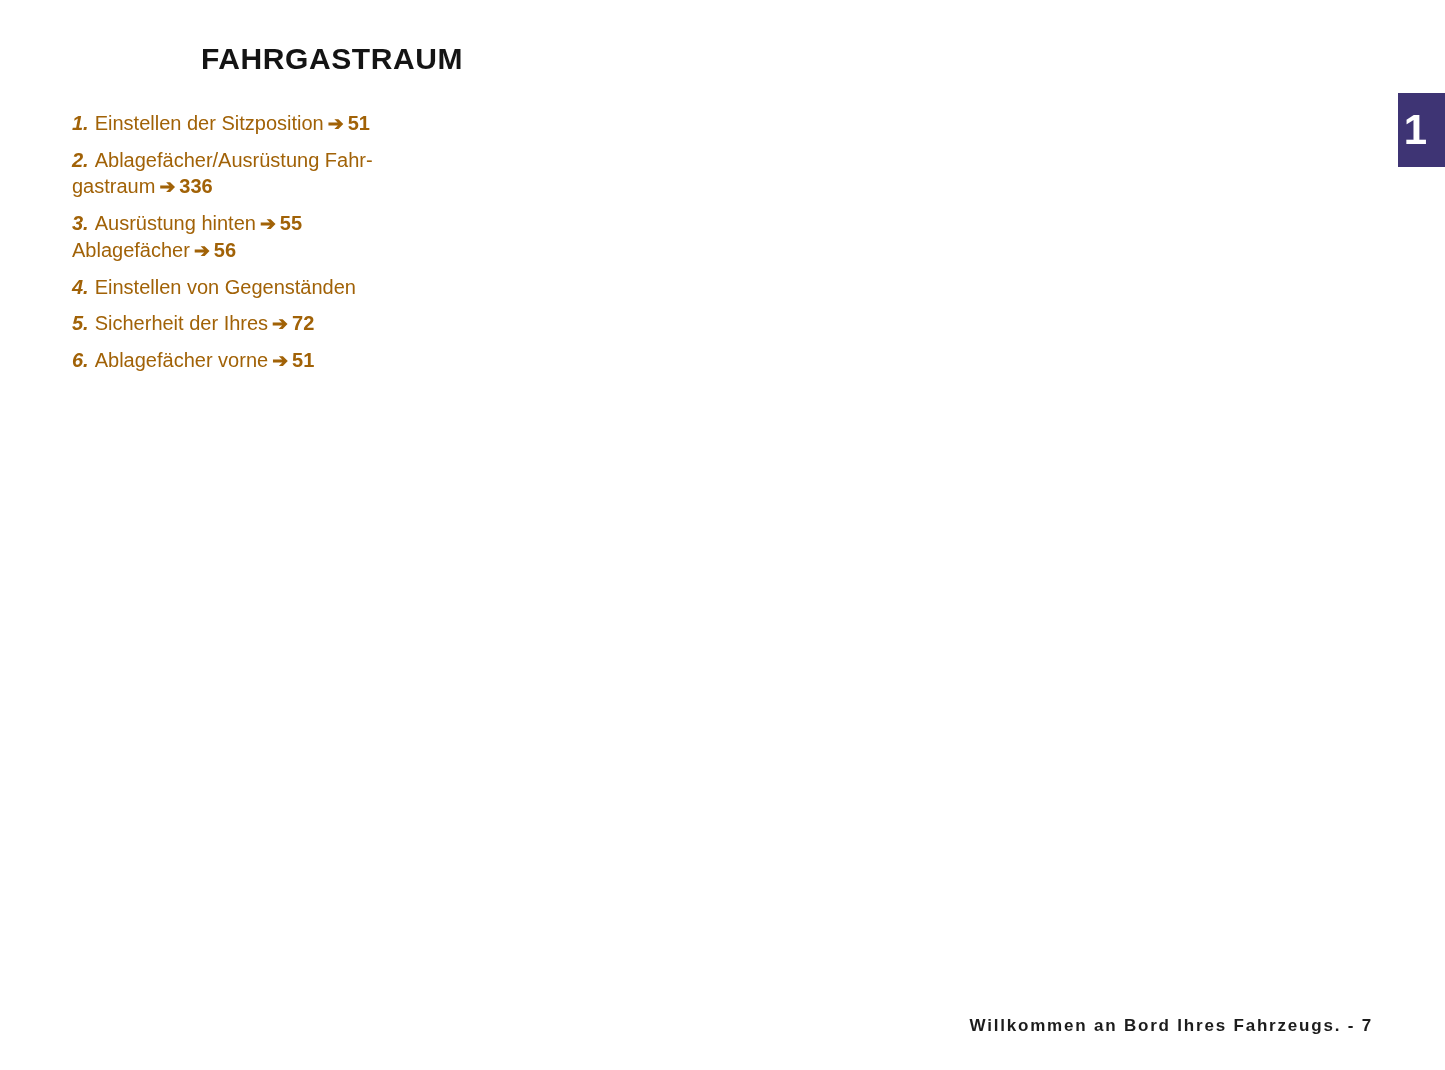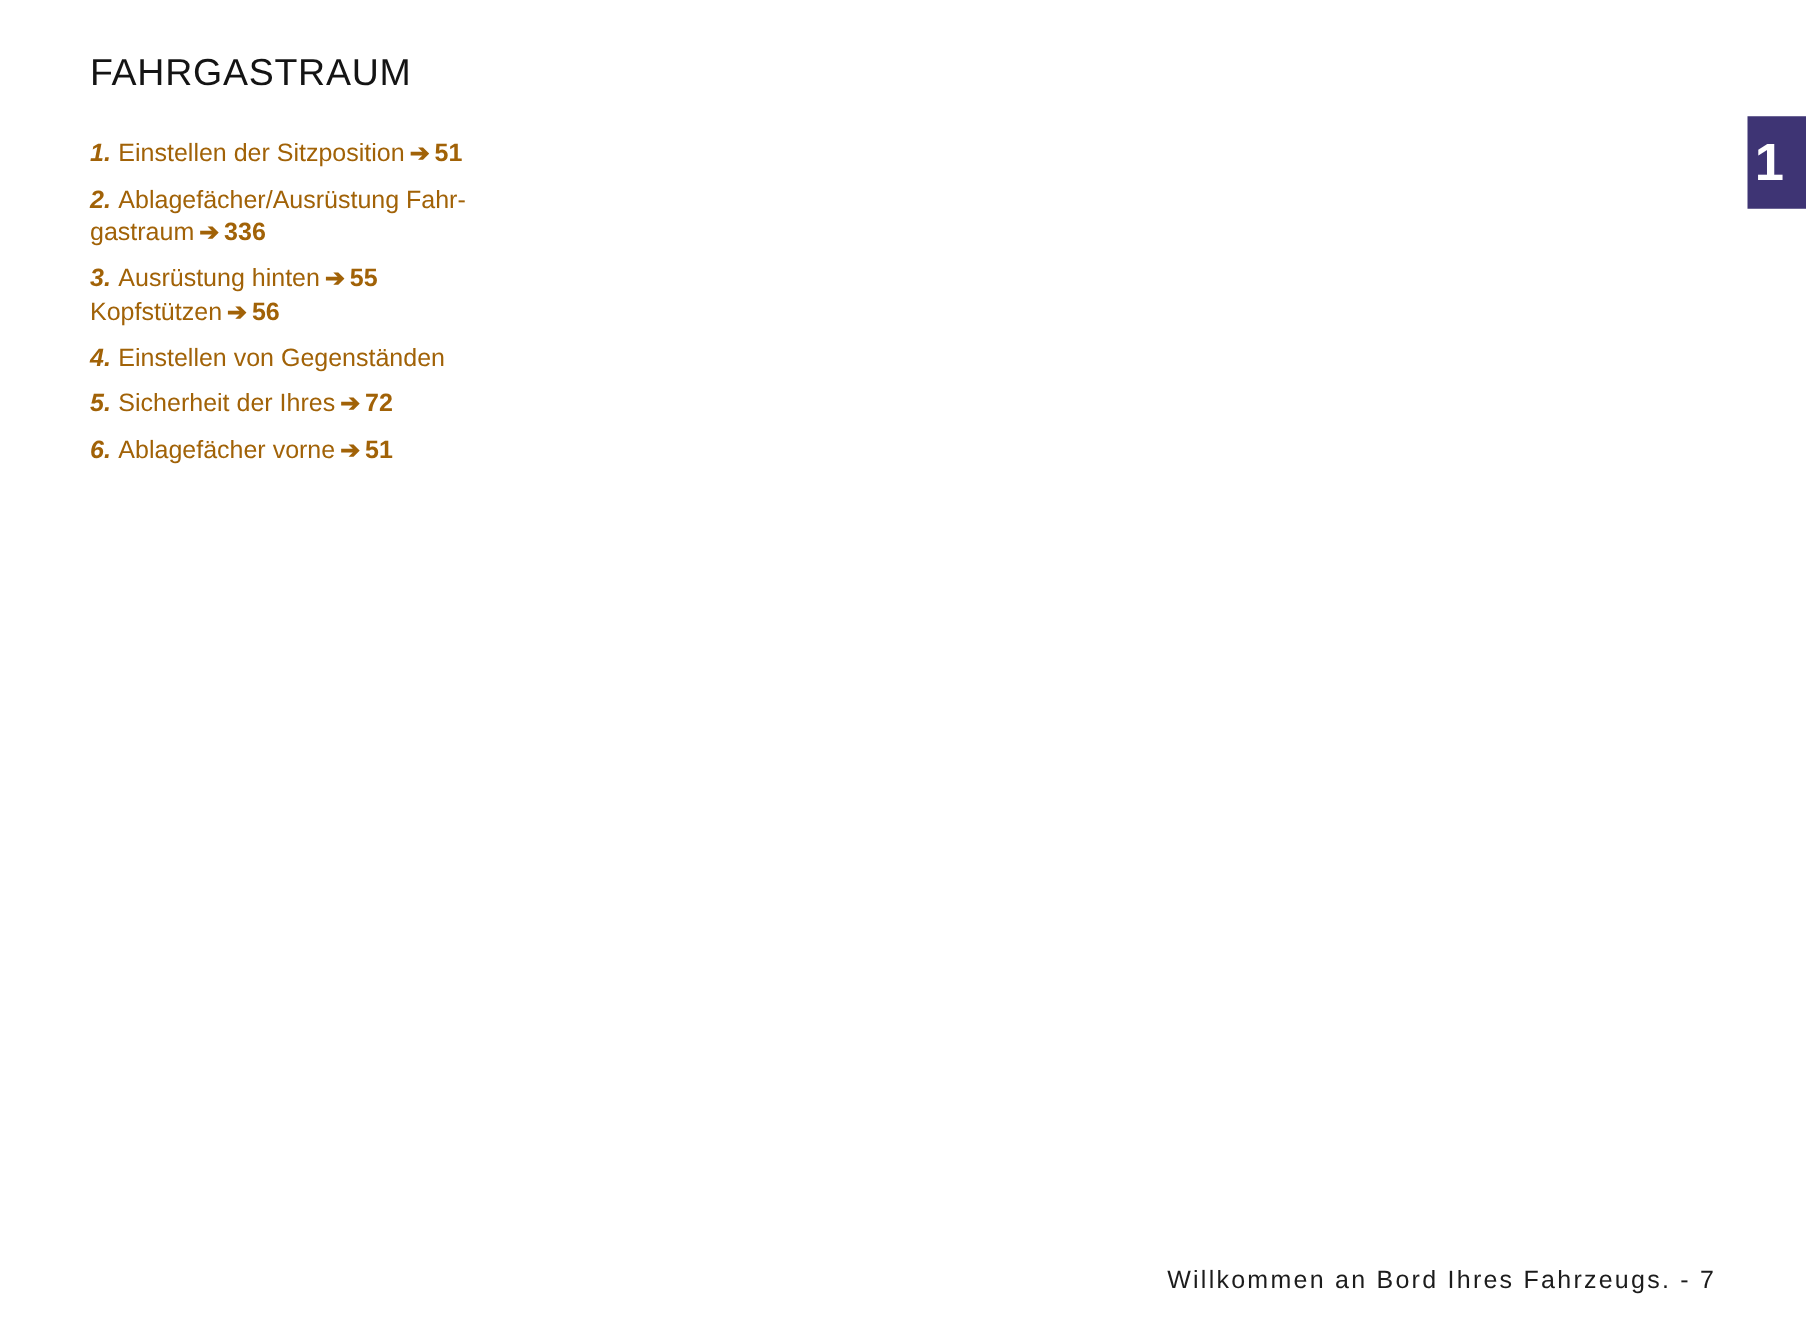--- a/index.html
+++ b/index.html
@@ -12,24 +12,25 @@
     overflow: hidden;
   }
   .content {
     position: absolute;
     left: 72px;
     top: 42px;
     width: 520px;
   }
   .page-title {
     font-size: 30px;
-    font-weight: 400;
+    font-weight: 700;
     letter-spacing: 0.6px;
     color: #141414;
     margin-bottom: 34px;
+    text-align: center;
   }
   .legend-list { }
   .legend-item {
     font-size: 20px;
     line-height: 26px;
     margin-bottom: 10px;
     color: #a16207;
   }
   .legend-item .num {
     font-weight: 700;
@@ -59,43 +60,43 @@
     color: #ffffff;
     font-size: 42px;
     font-weight: 700;
     transform: translateX(-6px);
     line-height: 1;
   }
   .footer-text {
     position: absolute;
     right: 72px;
     bottom: 34px;
-    font-size: 20px;
-    font-weight: 400;
+    font-size: 17px;
+    font-weight: 700;
     letter-spacing: 1.8px;
     color: #1c1c1c;
     white-space: nowrap;
   }
 </style>
 </head>
 <body>
 
 <div class="content">
   <h1 class="page-title">FAHRGASTRAUM</h1>
   <div class="legend-list">
       <div class="legend-item">
         <div class="line"><span class="num">1.</span><span class="txt">Einstellen der Sitzposition</span><span class="arrow">➔</span><span class="ref">51</span></div>
       </div>
       <div class="legend-item">
         <div class="line"><span class="num">2.</span><span class="txt">Ablagefächer/Ausrüstung Fahr-</span></div>
         <div class="line"><span class="txt">gastraum</span><span class="arrow">➔</span><span class="ref">336</span></div>
       </div>
       <div class="legend-item">
         <div class="line"><span class="num">3.</span><span class="txt">Ausrüstung hinten</span><span class="arrow">➔</span><span class="ref">55</span></div>
-        <div class="line"><span class="txt">Kopfstützen</span><span class="arrow">➔</span><span class="ref">56</span></div>
+        <div class="line"><span class="txt">Ablagefächer</span><span class="arrow">➔</span><span class="ref">56</span></div>
       </div>
       <div class="legend-item">
         <div class="line"><span class="num">4.</span><span class="txt">Einstellen von Gegenständen</span></div>
       </div>
       <div class="legend-item">
         <div class="line"><span class="num">5.</span><span class="txt">Sicherheit der Ihres</span><span class="arrow">➔</span><span class="ref">72</span></div>
       </div>
       <div class="legend-item">
         <div class="line"><span class="num">6.</span><span class="txt">Ablagefächer vorne</span><span class="arrow">➔</span><span class="ref">51</span></div>
       </div>

